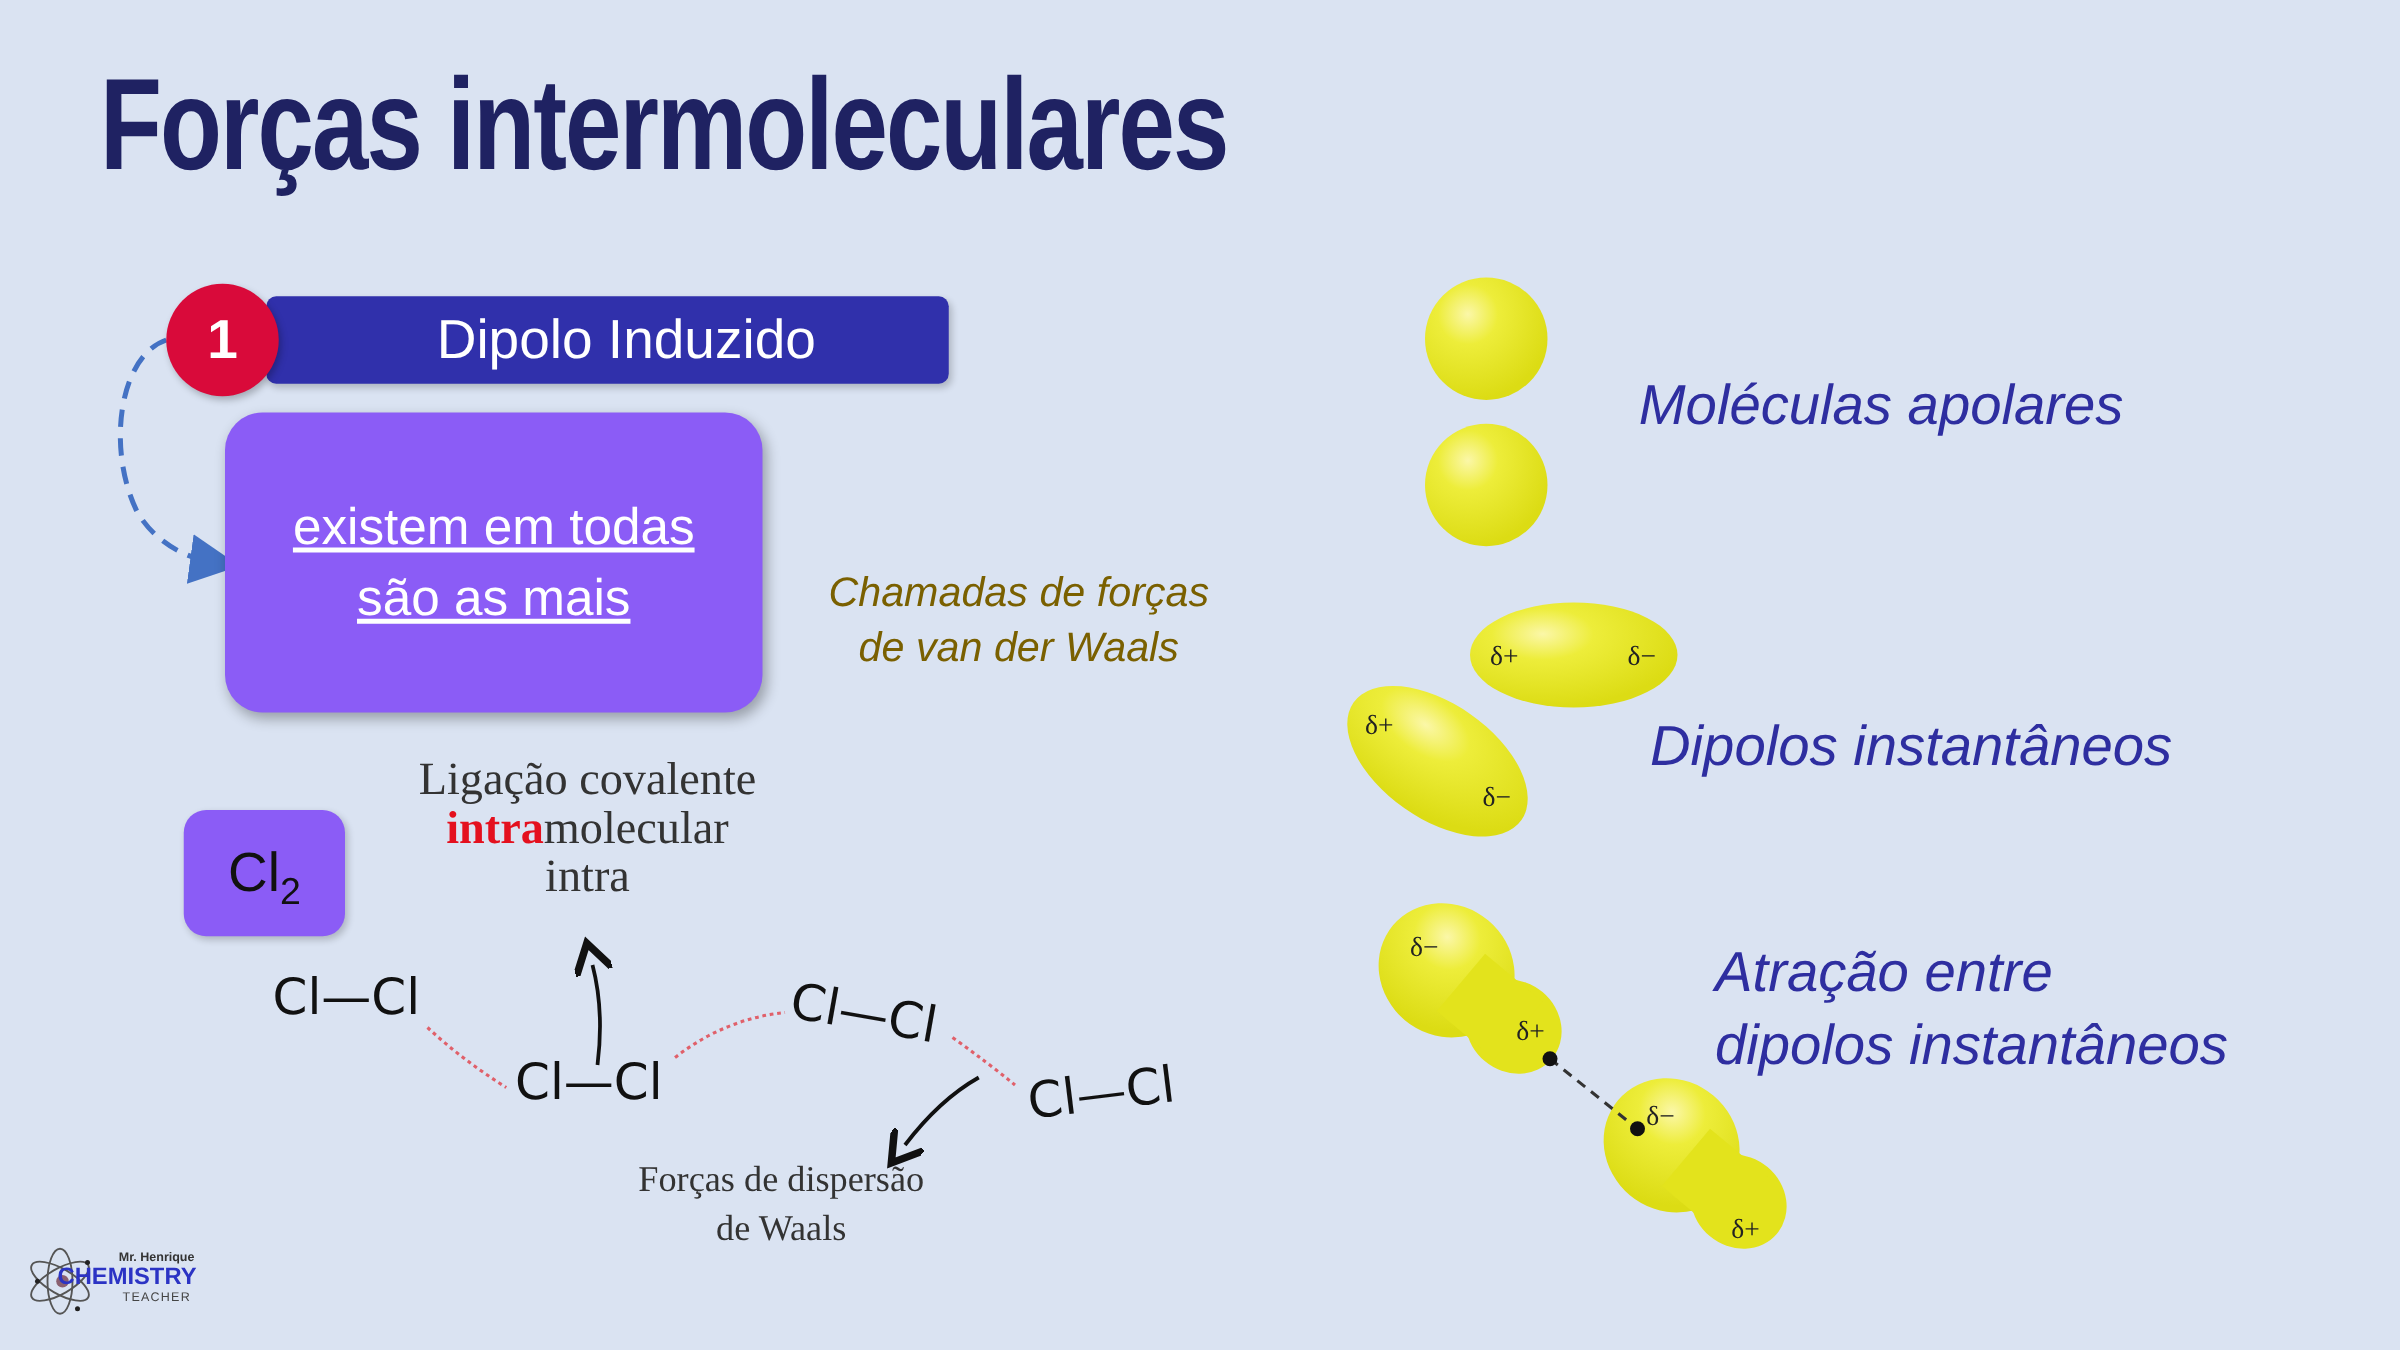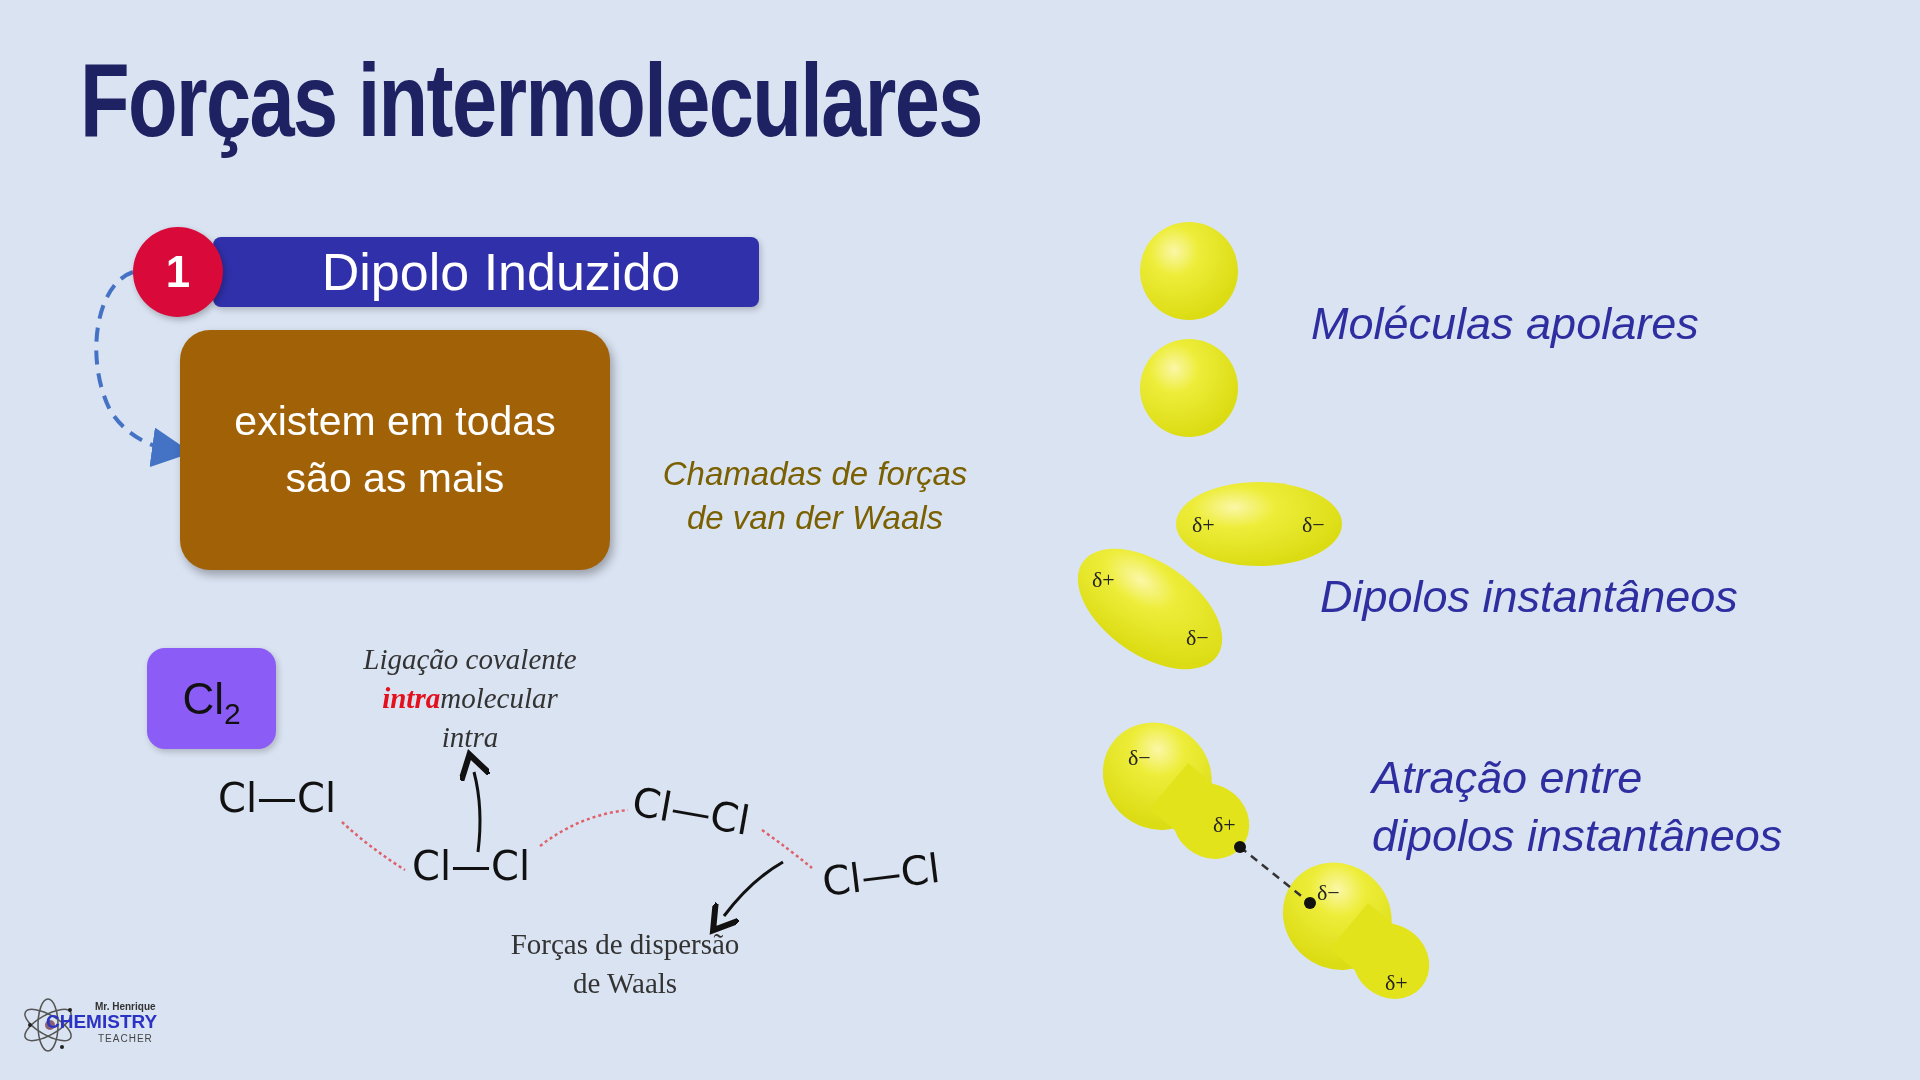--- a/index.html
+++ b/index.html
@@ -6,34 +6,34 @@
   body { width:1920px; height:1080px; background:#dae3f2; position:relative; overflow:hidden;
          font-family:"Liberation Sans", sans-serif; }
   .abs { position:absolute; }
   #title { left:80px; top:40px; font-family:"Liberation Sans", sans-serif; font-weight:700;
            font-size:104px; color:#1f2262; letter-spacing:-2px; transform:scaleX(0.78);
            transform-origin:left top; white-space:nowrap; line-height:120px; }
   #badge { left:133px; top:227px; width:90px; height:90px; border-radius:50%;
            background:#d90a3a; color:#fff; font-weight:700; font-size:44px; text-align:center;
            line-height:90px; z-index:3; box-shadow:2px 3px 6px rgba(0,0,0,0.25); }
   #bar { left:213px; top:237px; width:546px; height:70px; background:#3030ab; border-radius:8px;
-         color:#fff; font-size:52px; text-align:center; line-height:70px; z-index:2;
+         color:#fff; font-size:44px; text-align:center; line-height:70px; z-index:2;
          box-shadow:2px 3px 6px rgba(0,0,0,0.2); padding-left:30px; box-sizing:border-box; }
-  #redbox { left:180px; top:330px; width:430px; height:240px; background:#a16207;
+  #redbox { left:180px; top:330px; width:430px; height:240px; background:#8b5cf6;
             border-radius:30px; color:#fff; font-size:41px; text-align:center; line-height:57px;
             display:flex; align-items:center; justify-content:center;
-            box-shadow:3px 5px 10px rgba(0,0,0,0.3); }
+            box-shadow:3px 5px 10px rgba(0,0,0,0.3);text-decoration:underline; }
   #redbox span { display:block; }
   #vdw { left:640px; top:452px; width:350px; text-align:center; color:#7a6000; font-style:italic;
          font-size:33px; line-height:44px; }
   #cl2 { left:147px; top:648px; width:129px; height:101px; background:#8b5cf6; border-radius:18px;
          box-shadow:2px 3px 6px rgba(0,0,0,0.2); font-size:44px; text-align:center; line-height:101px; color:#111; }
   #cl2 sub { font-size:30px; vertical-align:-10px; }
   .serif { font-family:"Liberation Serif", serif; color:#333; text-align:center; }
-  #lig { left:325px; top:640px; width:290px; font-size:29px; line-height:39px;font-style:italic; }
+  #lig { left:325px; top:604px; width:290px; font-size:37px; line-height:39px; }
   #lig .red { color:#e4101e; font-weight:700; }
   #lond { left:465px; top:925px; width:320px; font-size:29px; line-height:39px; }
   .cl { font-family:"DejaVu Sans", sans-serif; font-size:40px; color:#111; white-space:nowrap; }
   .label-blue { color:#2e2ea0; font-style:italic; font-size:45px; white-space:nowrap; }
   svg.overlay { position:absolute; left:0; top:0; }
   #logo { left:20px; top:985px; width:155px; height:80px; }
 </style>
 </head>
 <body>
 

